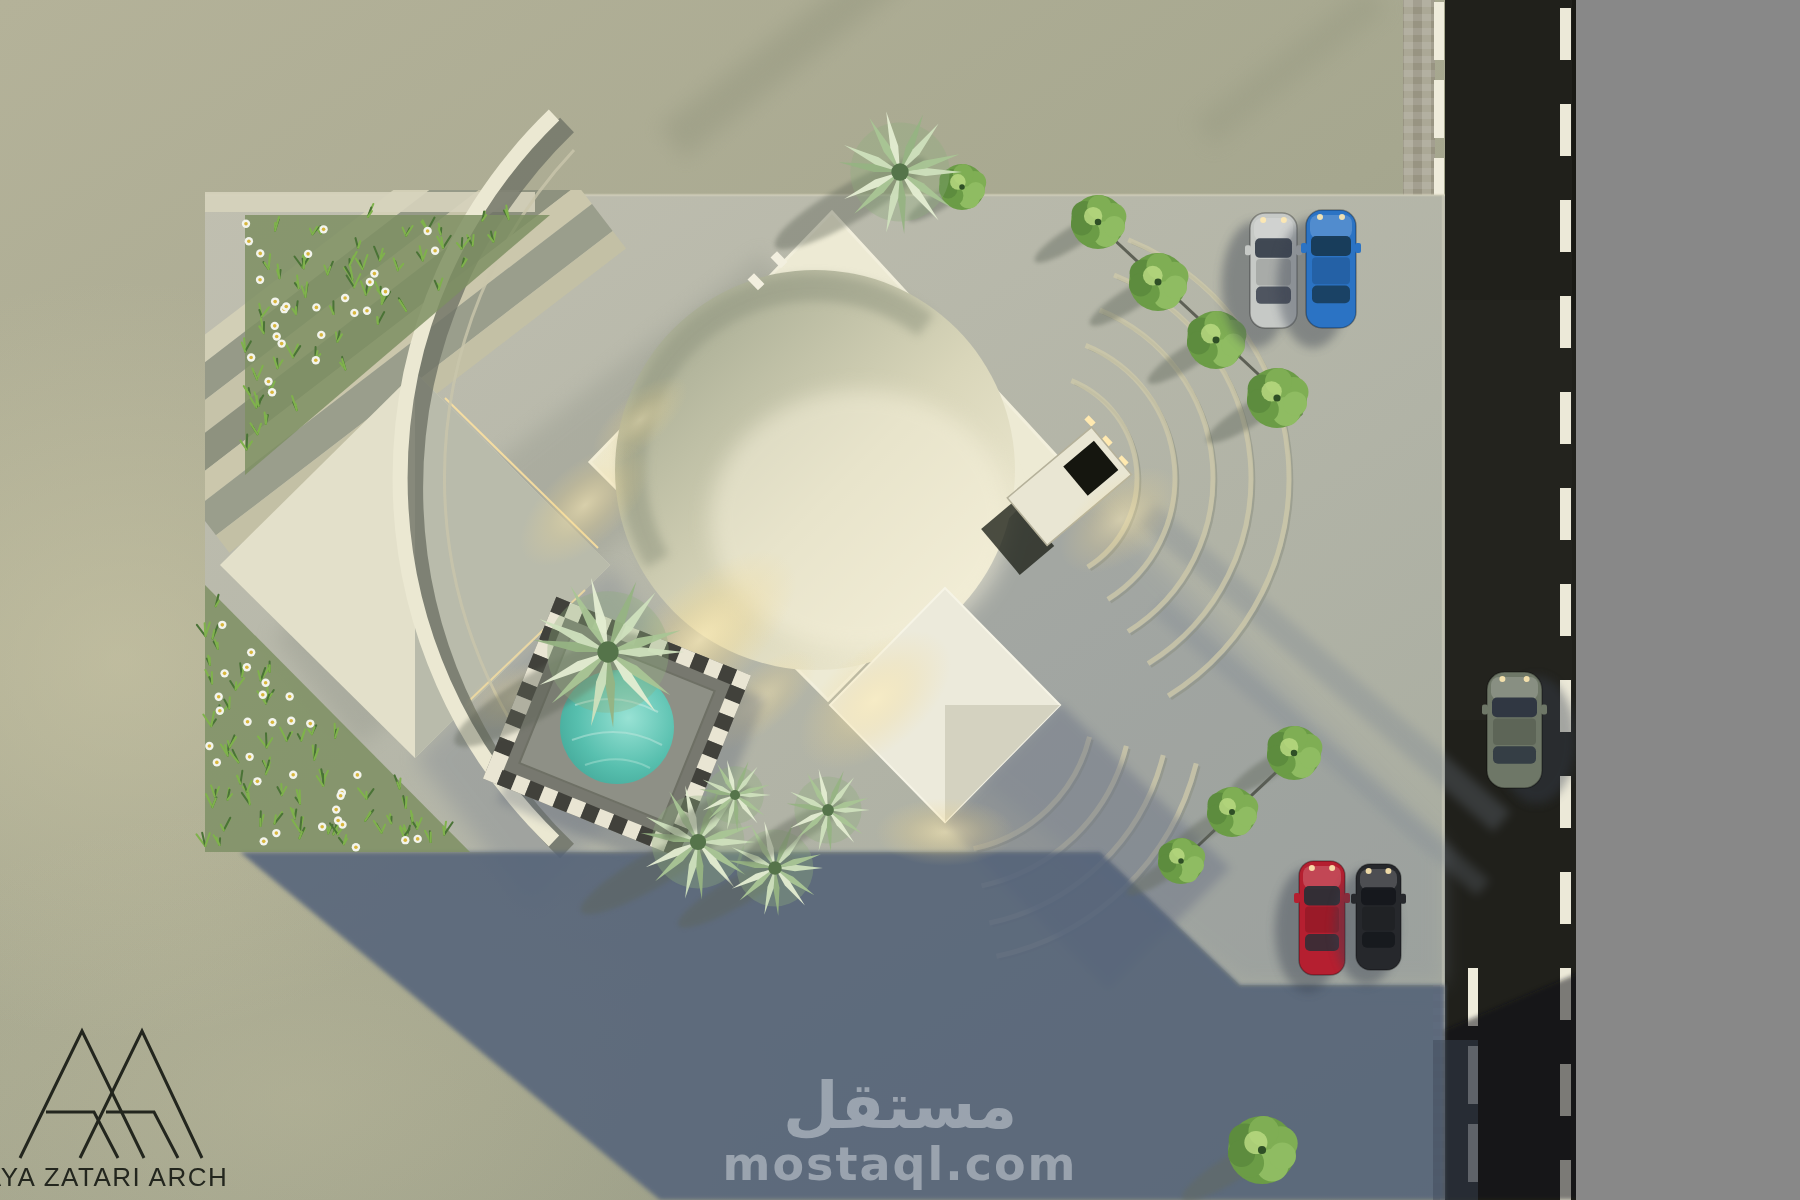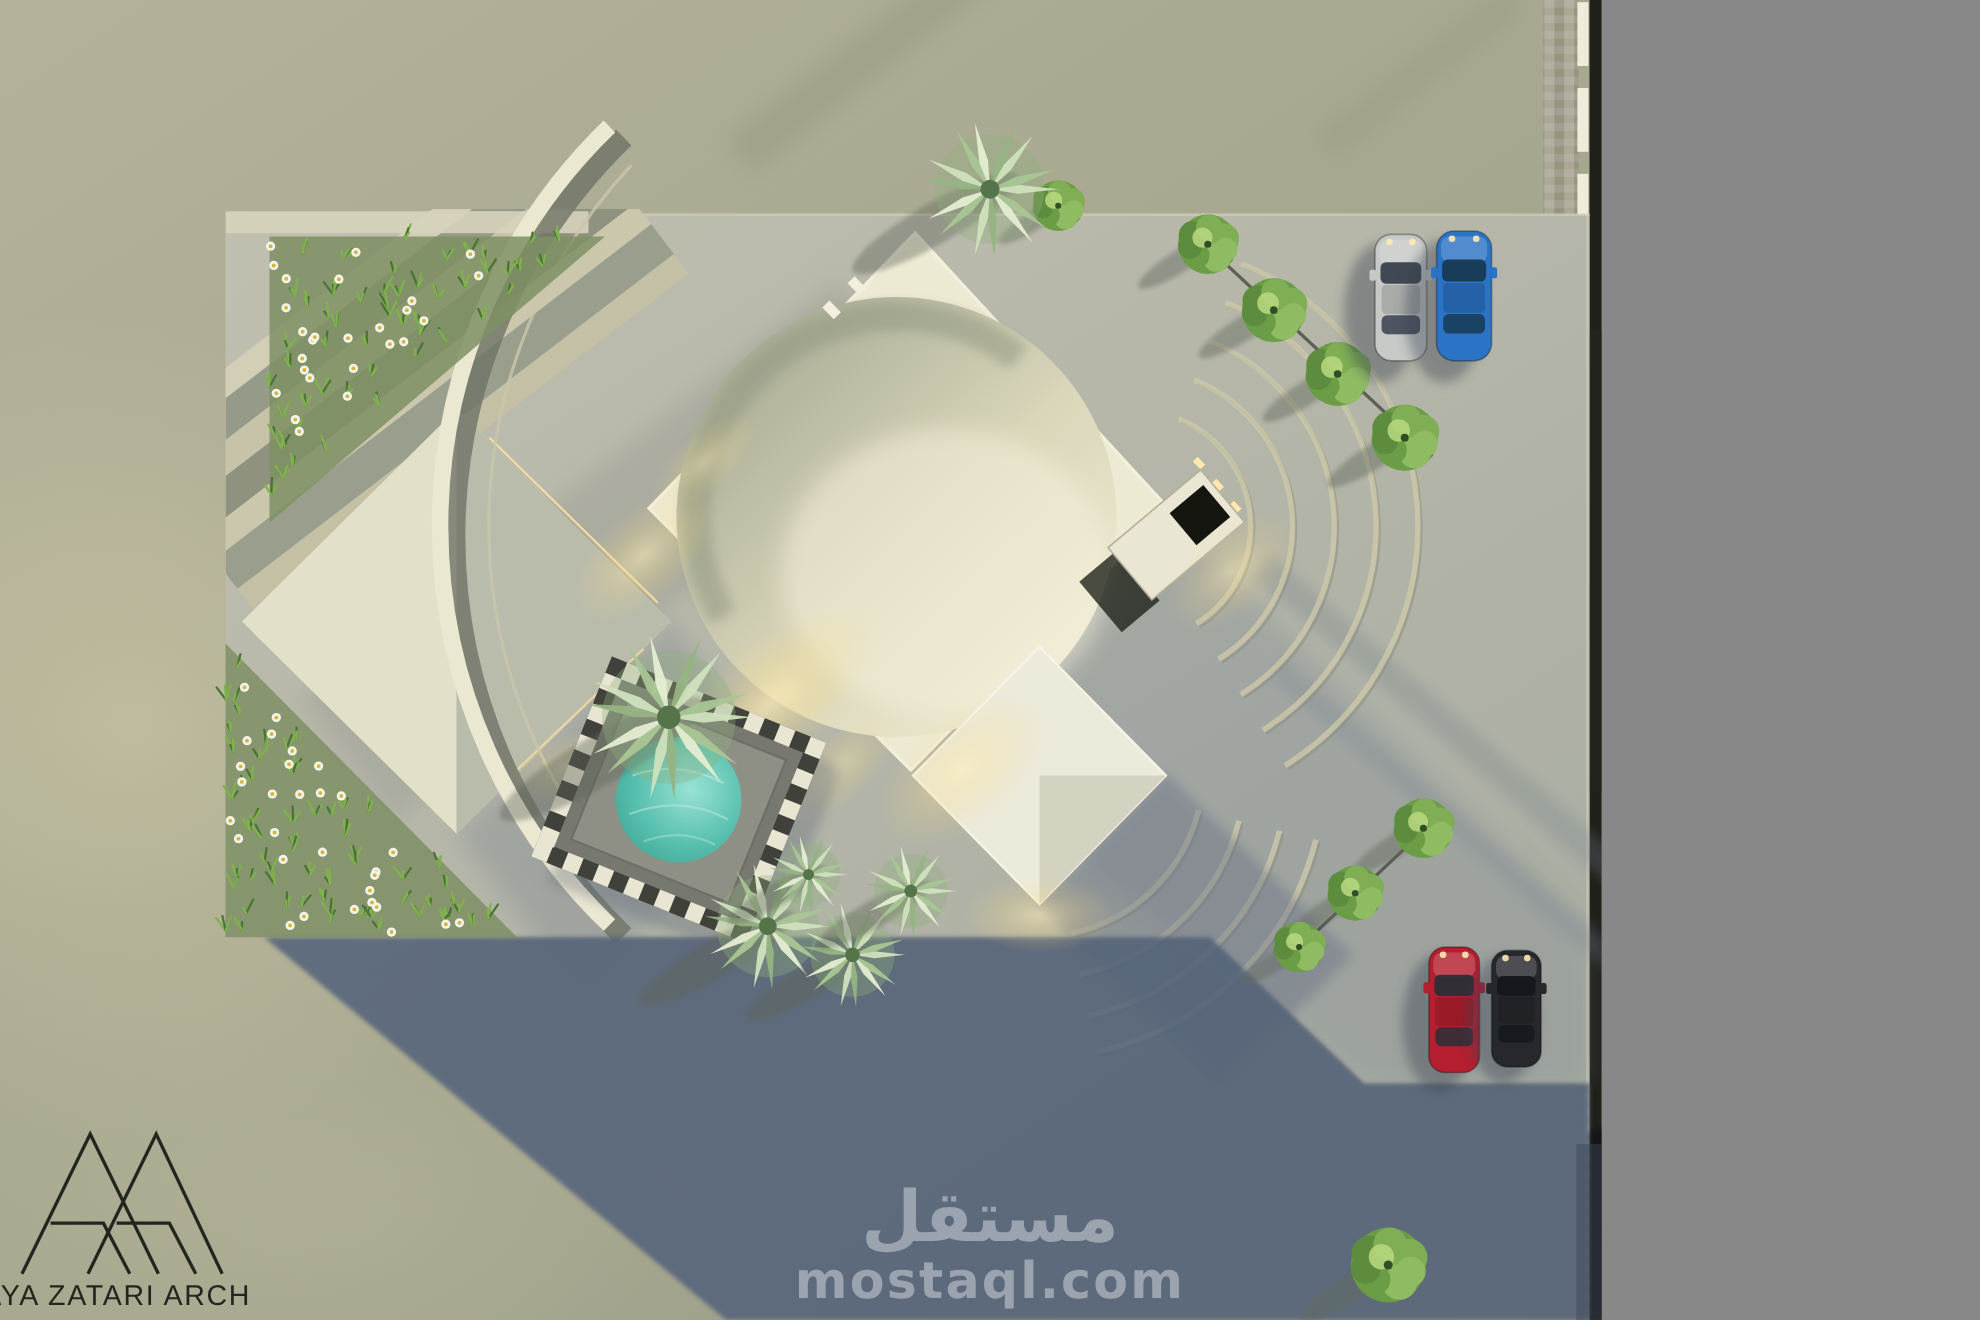--- a/index.html
+++ b/index.html
@@ -1,16 +1,16 @@
 <!DOCTYPE html>
 <html><head>
 <meta charset="utf-8">
 <style>
   html,body{margin:0;padding:0;background:#888;}
-  #stage{width:1456px;height:1200px;position:relative;overflow:hidden;}
+  #stage{width:1576px;height:1200px;position:relative;overflow:hidden;}
   svg{display:block;}
   text{user-select:none;}
   .logo-text{font-family:"Liberation Sans",sans-serif;letter-spacing:1.5px;}
   .wm-ar{font-family:"DejaVu Sans",sans-serif;font-weight:bold;}
   .wm-en{font-family:"DejaVu Sans",sans-serif;font-weight:bold;letter-spacing:2px;}
 </style>
 </head>
 <body>
 
 <div id="stage">

